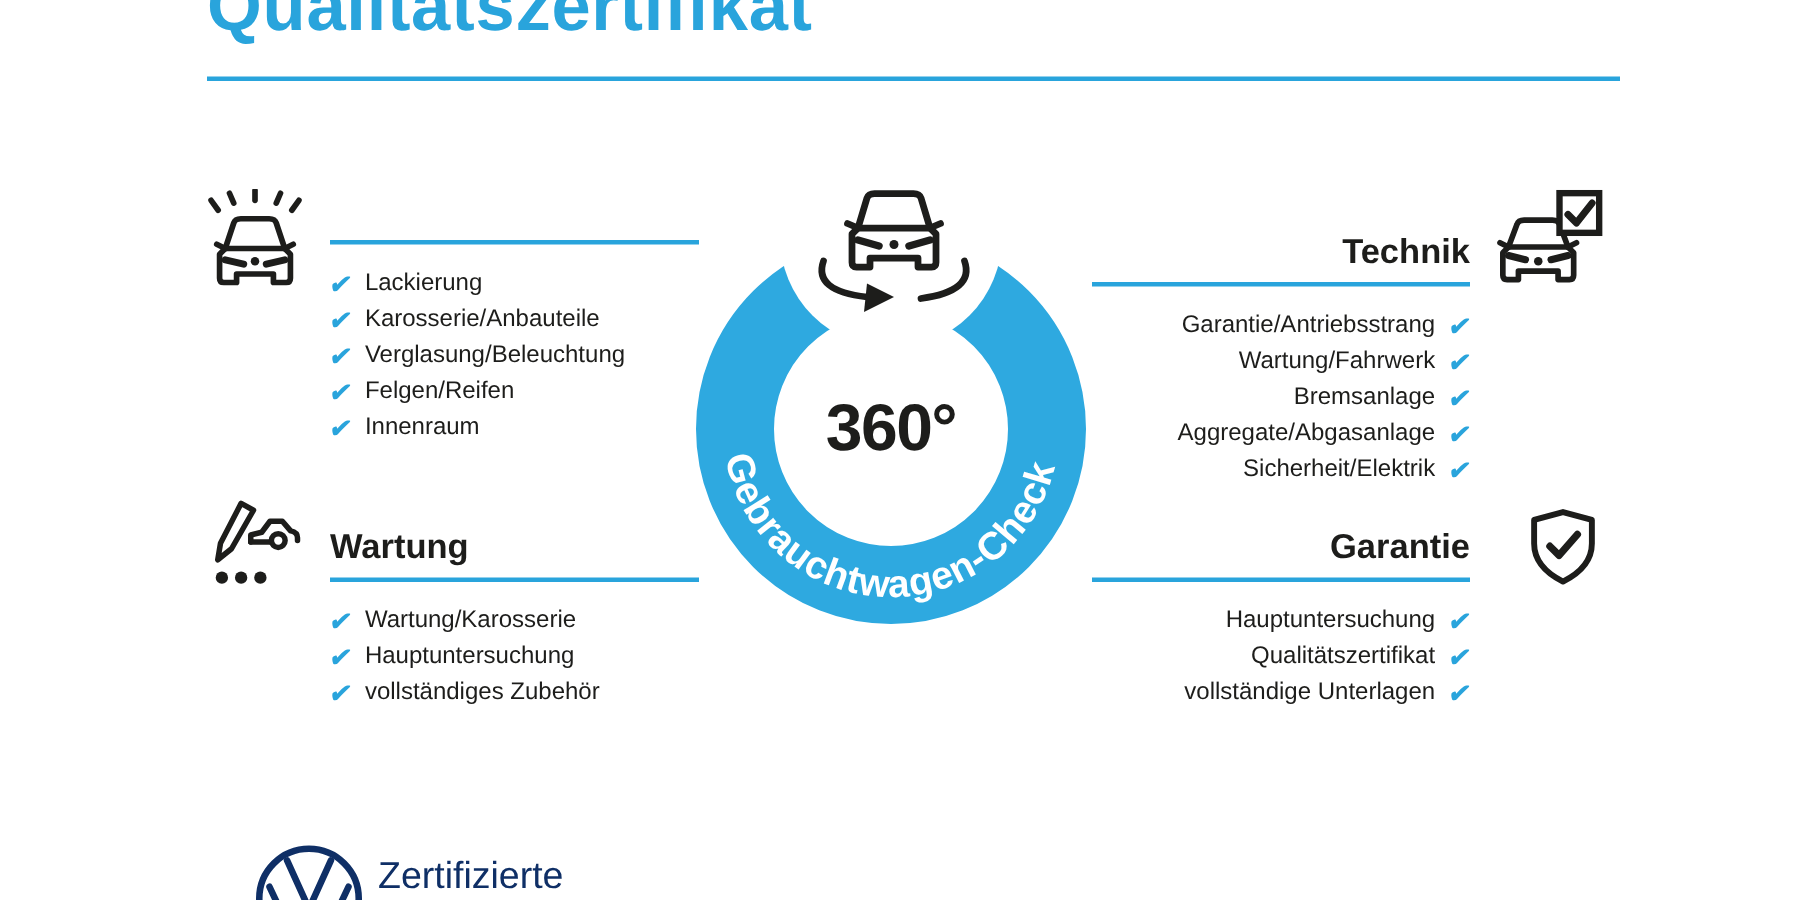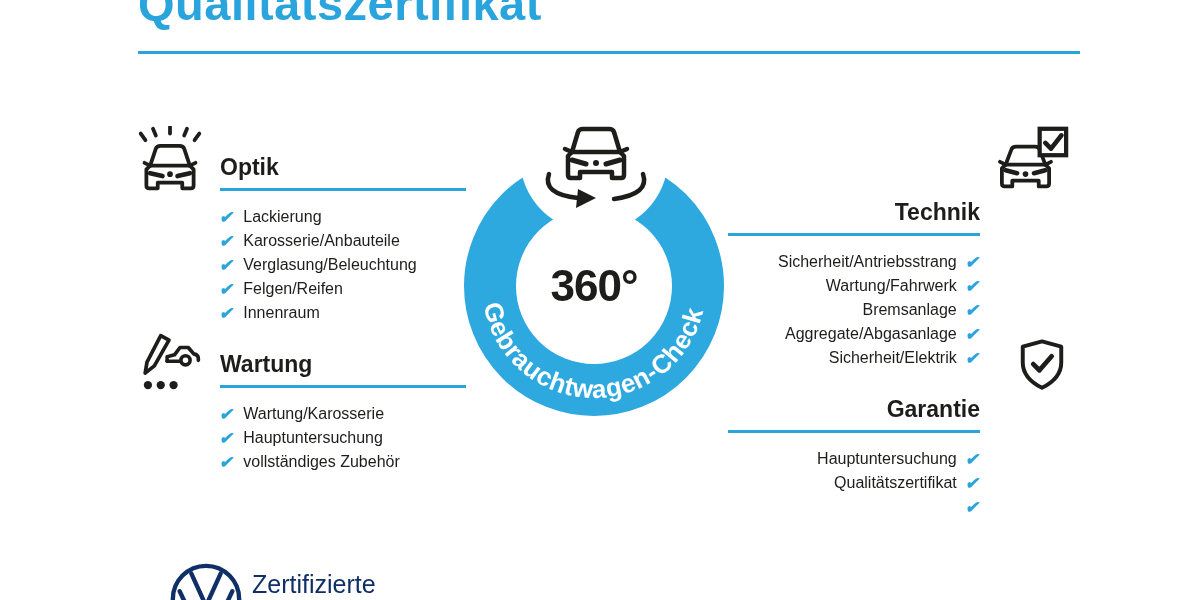--- a/index.html
+++ b/index.html
@@ -16,21 +16,21 @@
   .page-title{
     position:absolute;left:138px;top:-21px;margin:0;
     font-size:47px;font-weight:bold;line-height:1.05;color:var(--accent);letter-spacing:0.5px;
     white-space:nowrap;
   }
   .title-rule{position:absolute;left:138px;top:51px;width:942px;height:3px;background:var(--accent);}
 
   
   .section{position:absolute;}
   .sec-left{left:220px;width:246px;text-align:left;}
-  .sec-right{left:728px;width:252px;text-align:right;margin-top:45px;}
+  .sec-right{left:728px;width:252px;text-align:right;}
   .row-top{top:153px;}
   .row-bottom{top:350px;}
   .section h2{margin:0;font-size:23px;font-weight:bold;line-height:28px;color:var(--ink);}
   .sec-rule{height:3px;background:var(--accent);margin-top:7px;}
   .items{list-style:none;margin:14px 0 0 0;padding:0;}
   .items li{display:flex;align-items:center;gap:9px;height:24px;font-size:16px;color:var(--ink);}
   .sec-right .items li{justify-content:flex-end;}
   .chk{color:var(--accent);font-weight:bold;font-size:17px;transform:skewX(-10deg);line-height:1;}
 
   .icon{position:absolute;}
@@ -71,21 +71,20 @@
         <path d="M15,42 L9,39"></path>
           <path d="M57,42 L63,39"></path>
         <path d="M15,42 H57 L61,46 V63 Q61,66 58,66 H49 V60 H23 V66 H14 Q11,66 11,63 V46 Z"></path>
         <path d="M15,50 L28,53" stroke-width="5"></path>
           <path d="M57,50 L44,53" stroke-width="5"></path>
       </g>
       <circle cx="36" cy="51" r="3" fill="#1d1d1b"></circle>
     </svg>
   </span>
   <div class="section sec-left row-top">
-    <h2>Optik</h2>
     <div class="sec-rule"></div>
     <ul class="items">
       <li>
           <span class="chk">✔</span>
           <span>Lackierung</span>
         </li>
       <li>
           <span class="chk">✔</span>
           <span>Karosserie/Anbauteile</span>
         </li>
@@ -117,21 +116,21 @@
       <circle cx="29" cy="52" r="3" fill="#1d1d1b"></circle>
       <rect x="44" y="4" width="28" height="28" fill="#ffffff" stroke="#1d1d1b" stroke-width="4.5"></rect>
       <path d="M50,19 L56,25 L67,11" fill="none" stroke="#1d1d1b" stroke-width="5" stroke-linecap="round" stroke-linejoin="round"></path>
     </svg>
   </span>
   <div class="section sec-right row-top">
     <h2>Technik</h2>
     <div class="sec-rule"></div>
     <ul class="items">
       <li>
-          <span>Sicherheit/Antriebsstrang</span>
+          <span>Garantie/Antriebsstrang</span>
           <span class="chk">✔</span>
         </li>
       <li>
           <span>Wartung/Fahrwerk</span>
           <span class="chk">✔</span>
         </li>
       <li>
           <span>Bremsanlage</span>
           <span class="chk">✔</span>
         </li>
@@ -190,20 +189,21 @@
     <ul class="items">
       <li>
           <span>Hauptuntersuchung</span>
           <span class="chk">✔</span>
         </li>
       <li>
           <span>Qualitätszertifikat</span>
           <span class="chk">✔</span>
         </li>
       <li>
+          <span>vollständige Unterlagen</span>
           <span class="chk">✔</span>
         </li>
     </ul>
   </div>
 
   <svg class="ring-svg" width="320" height="330" viewBox="0 0 320 330">
     <circle cx="154" cy="168" r="104" fill="none" stroke="#2ea9e0" stroke-width="52"></circle>
     <circle cx="154" cy="40" r="74" fill="#ffffff"></circle>
     <path id="ringTextPath" d="M 42.3 175.8 A 112 112 0 0 0 265.2 181.7" fill="none"></path>
     <text font-family="Liberation Sans, sans-serif" font-size="26" font-weight="bold" fill="#ffffff" letter-spacing="0.5">

